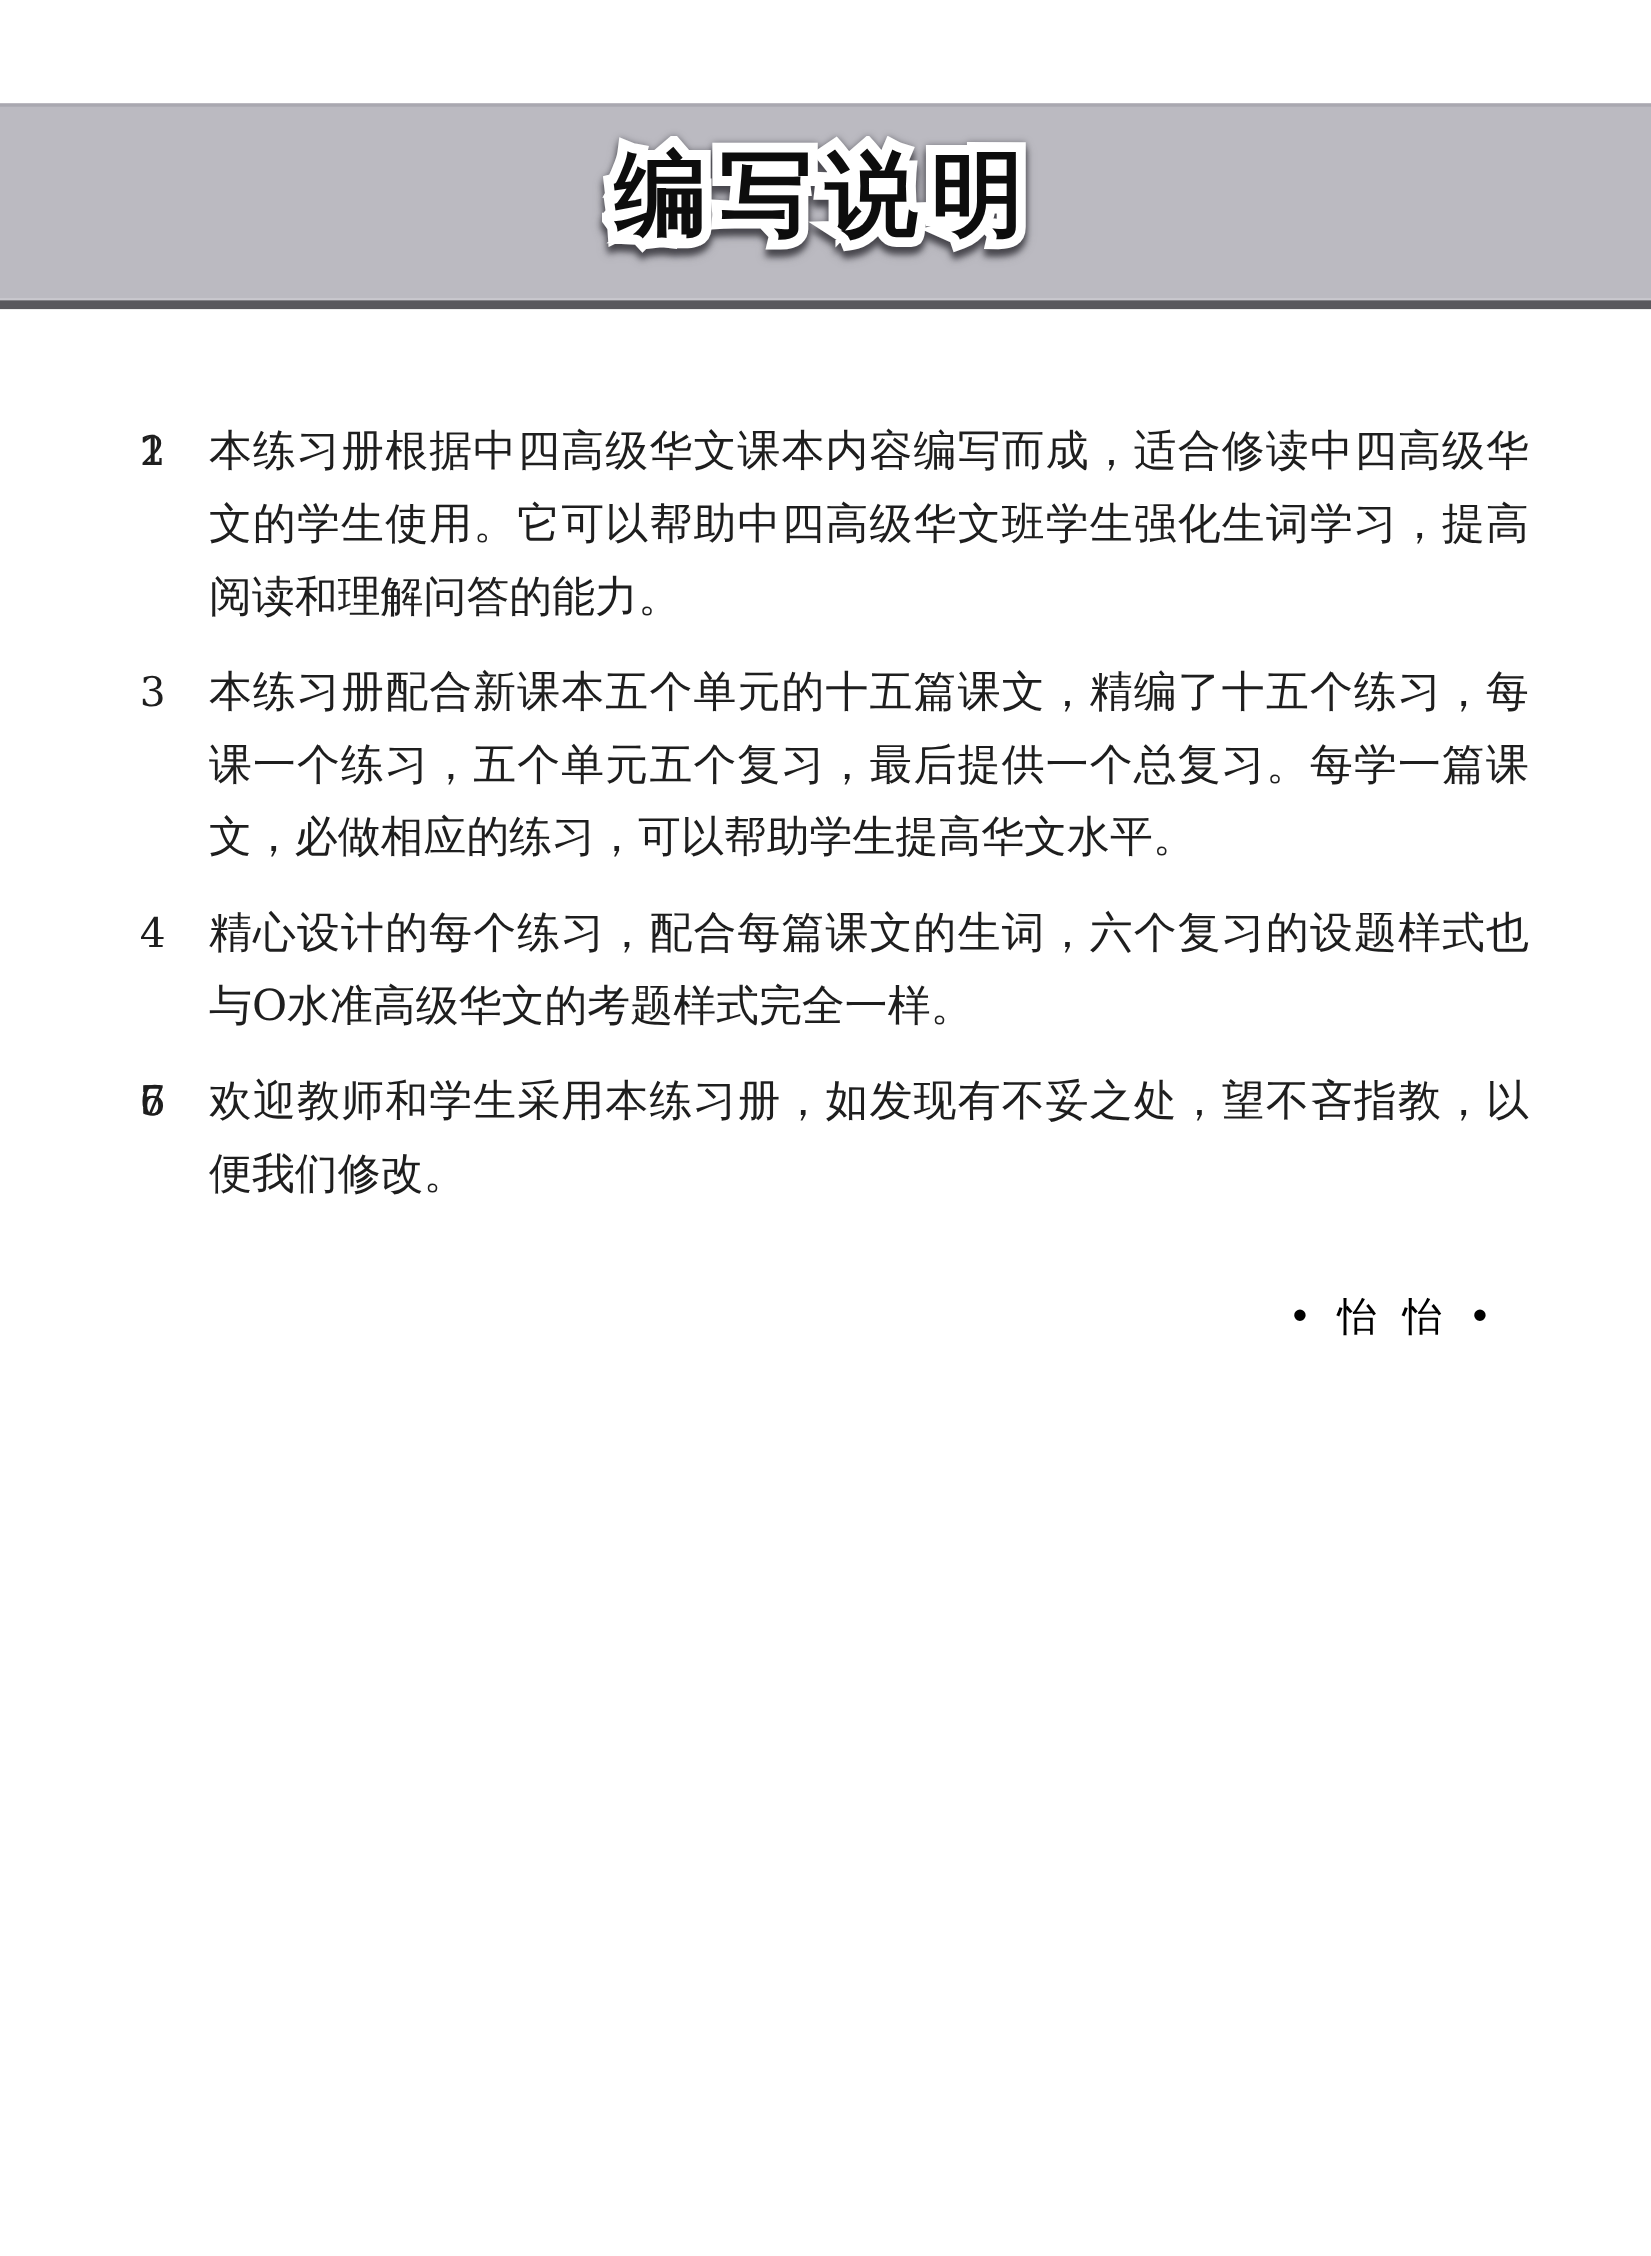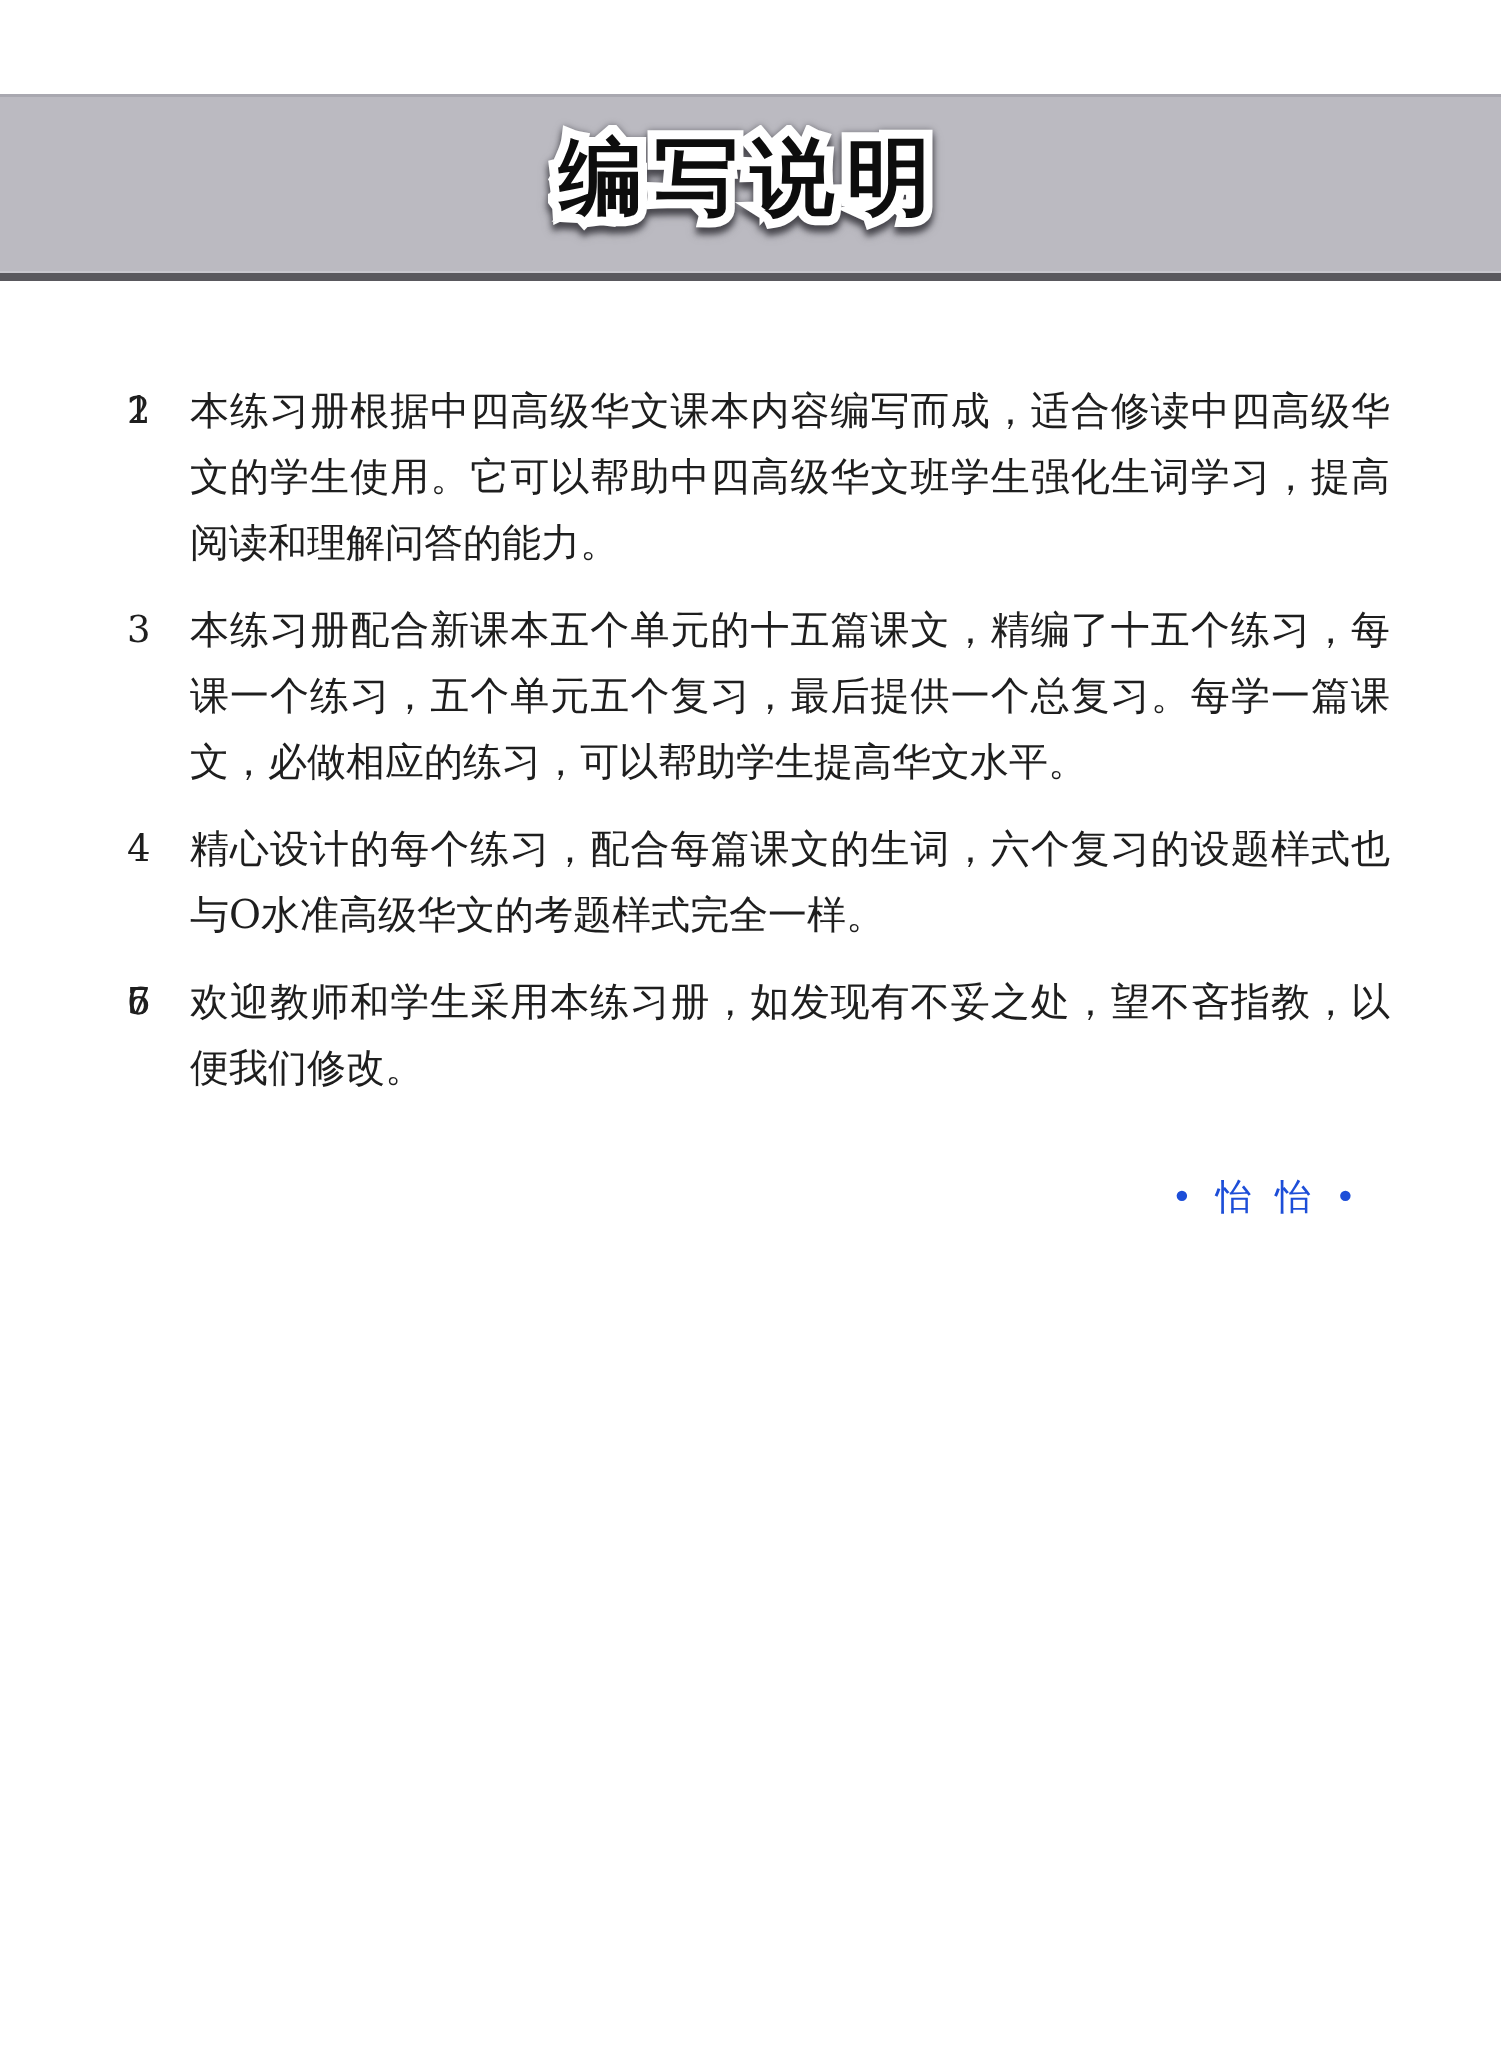--- a/index.html
+++ b/index.html
@@ -65,21 +65,21 @@
     top: 0;
     font-size: 37px;
   }
   .signature {
     margin-top: 72px;
     padding-right: 28px;
     text-align: right;
     font-family: "DejaVu Sans", sans-serif;
     font-size: 36px;
     letter-spacing: 6px;
-    color: #1d4ed8;
+    color: #000000;
     white-space: nowrap;
   }
 </style>
 </head>
 <body>
 
 <div class="page">
 
   <header class="band">
     <div class="title-wrap">

